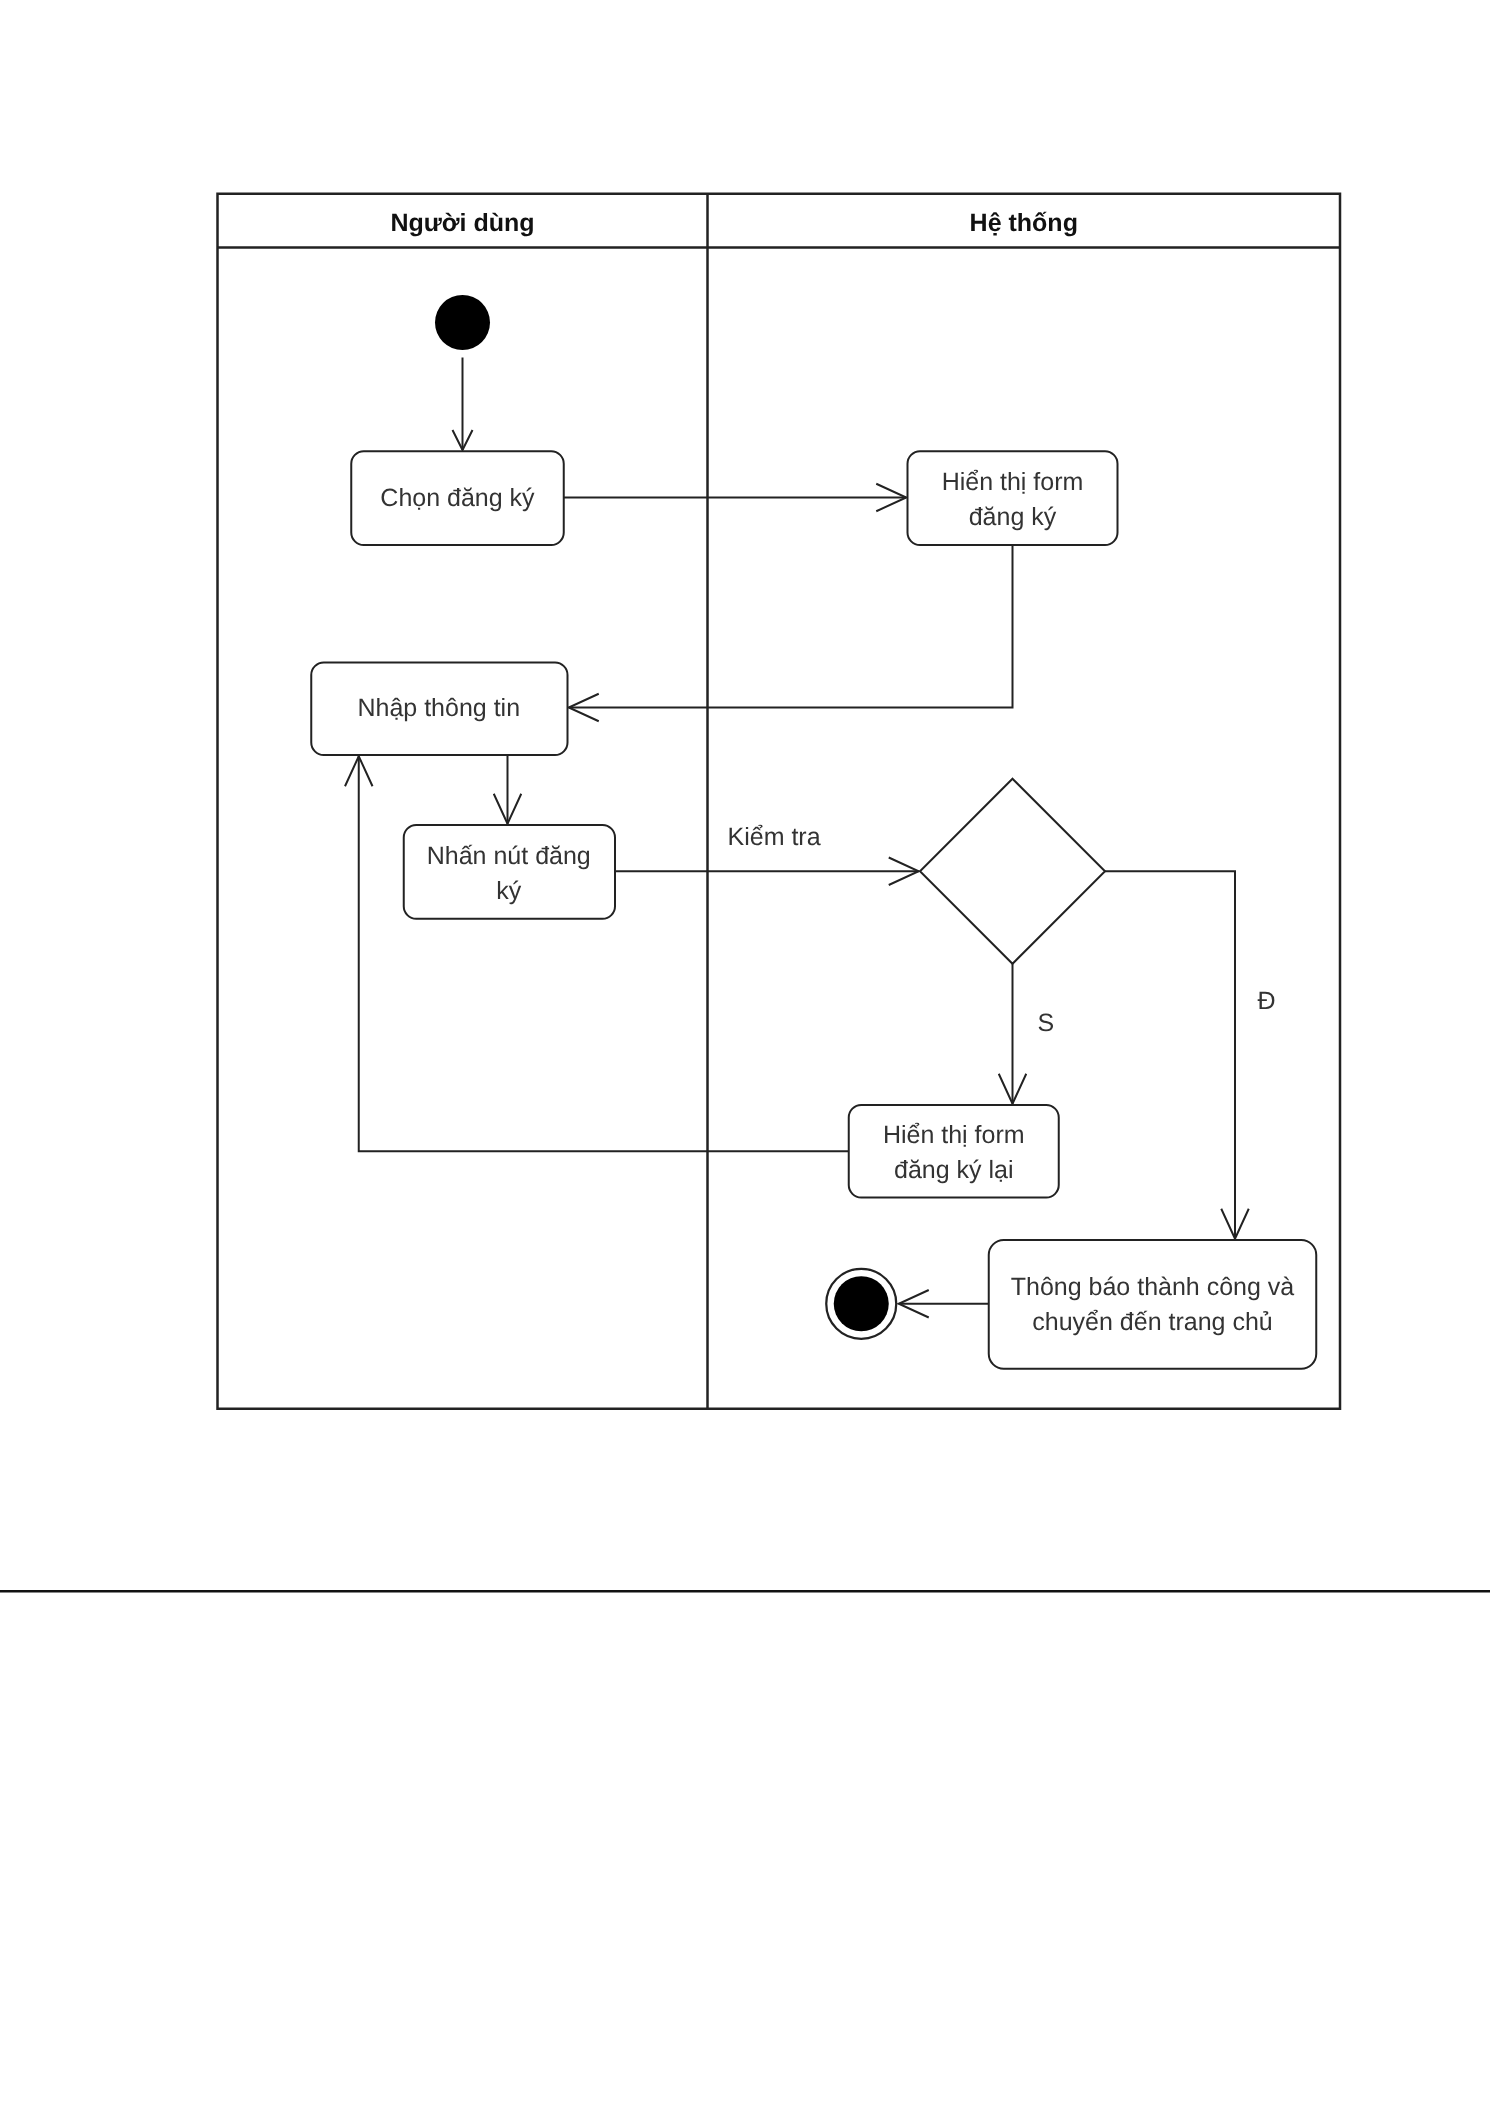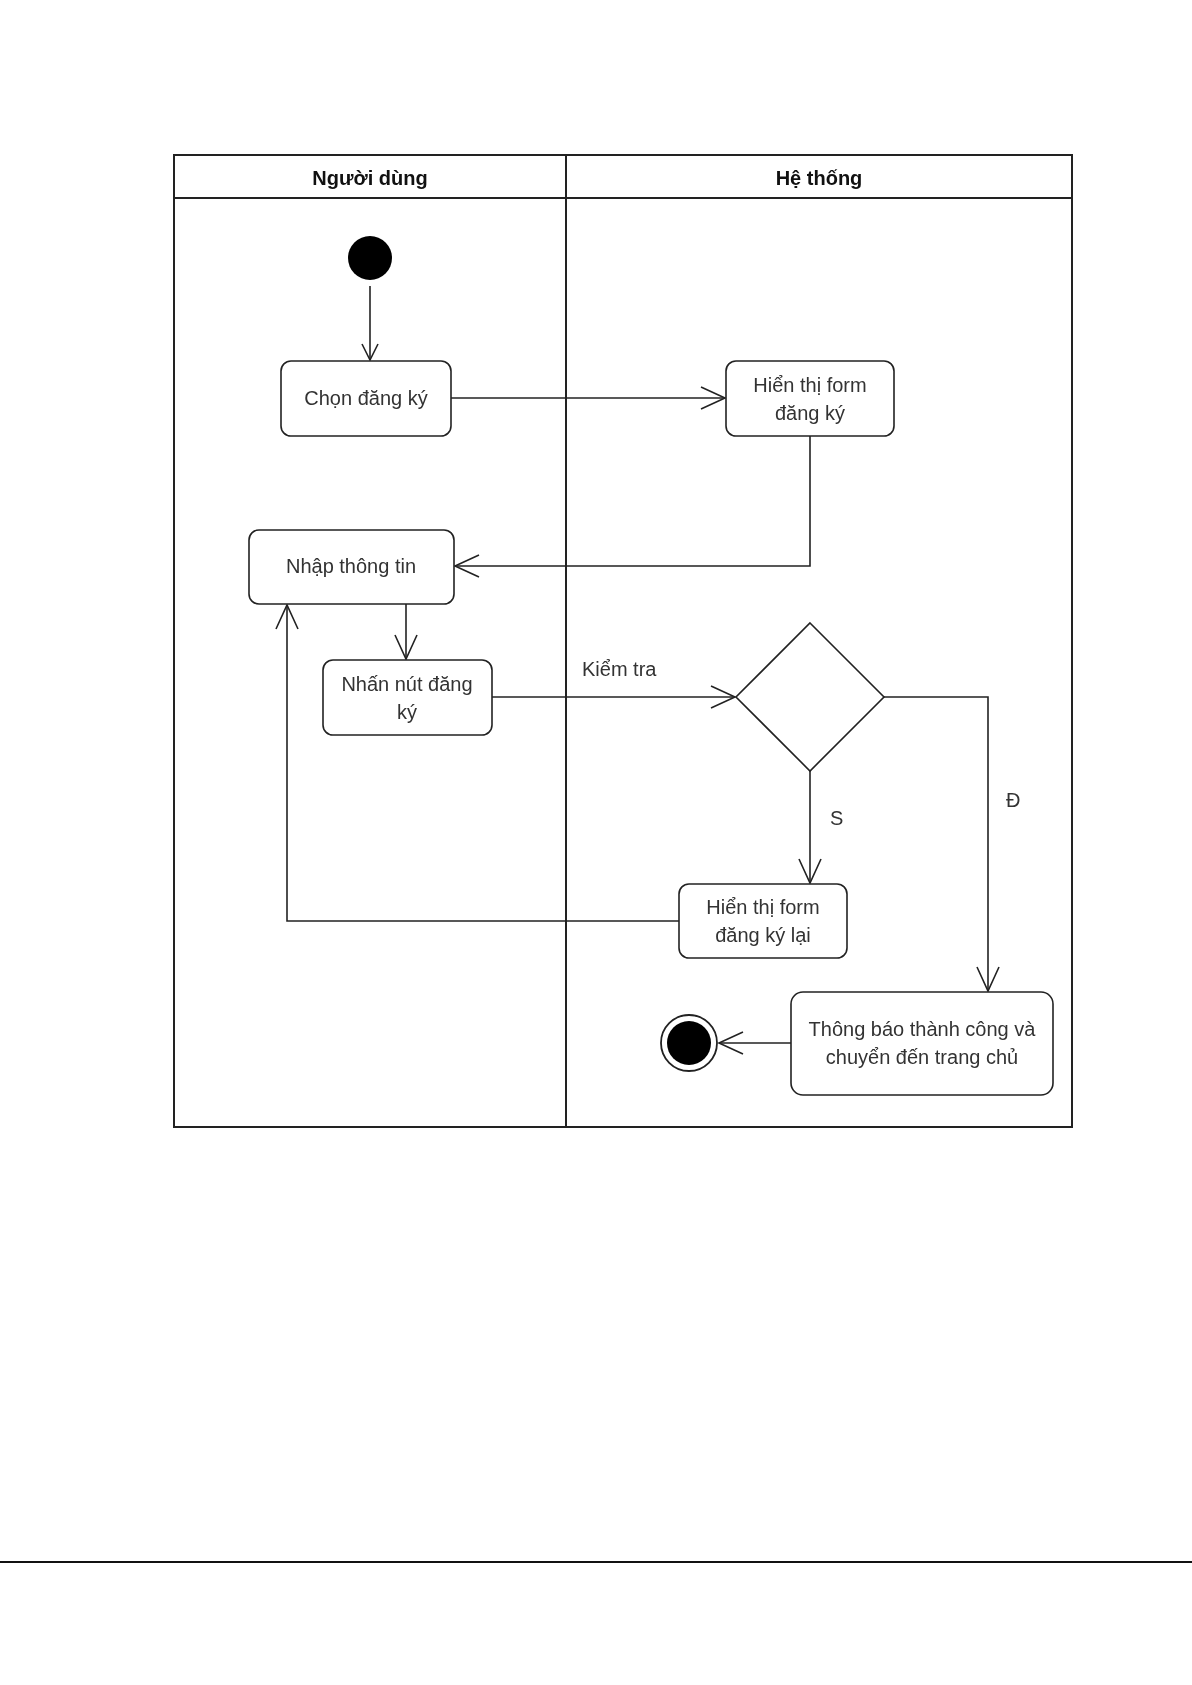--- a/index.html
+++ b/index.html
@@ -1,17 +1,17 @@
 <!DOCTYPE html>
 <html><head>
 <meta charset="utf-8">
 <style>
   html, body { margin: 0; padding: 0; background: #ffffff; }
   body { width: 1192px; height: 1685px; position: relative; overflow: hidden; font-family: "Liberation Sans", sans-serif; }
-  #stage { position: absolute; left: 0; top: 0; width: 1192px; height: 1563px; }
+  #stage { position: absolute; left: 0; top: 0; width: 1192px; height: 1274px; }
   svg text { font-family: "Liberation Sans", sans-serif; fill: #333333; }
   .lane-title { font-size: 20px; font-weight: bold; fill: #111111; }
   .node-text { font-size: 20px; fill: #333333; }
   .edge-label { font-size: 20px; fill: #333333; }
   .bottom-rule { position: absolute; left: 0; bottom: 0; width: 1192px; height: 2px; background: #111111; }
 </style>
 </head>
 <body>
 
 <div id="stage">

